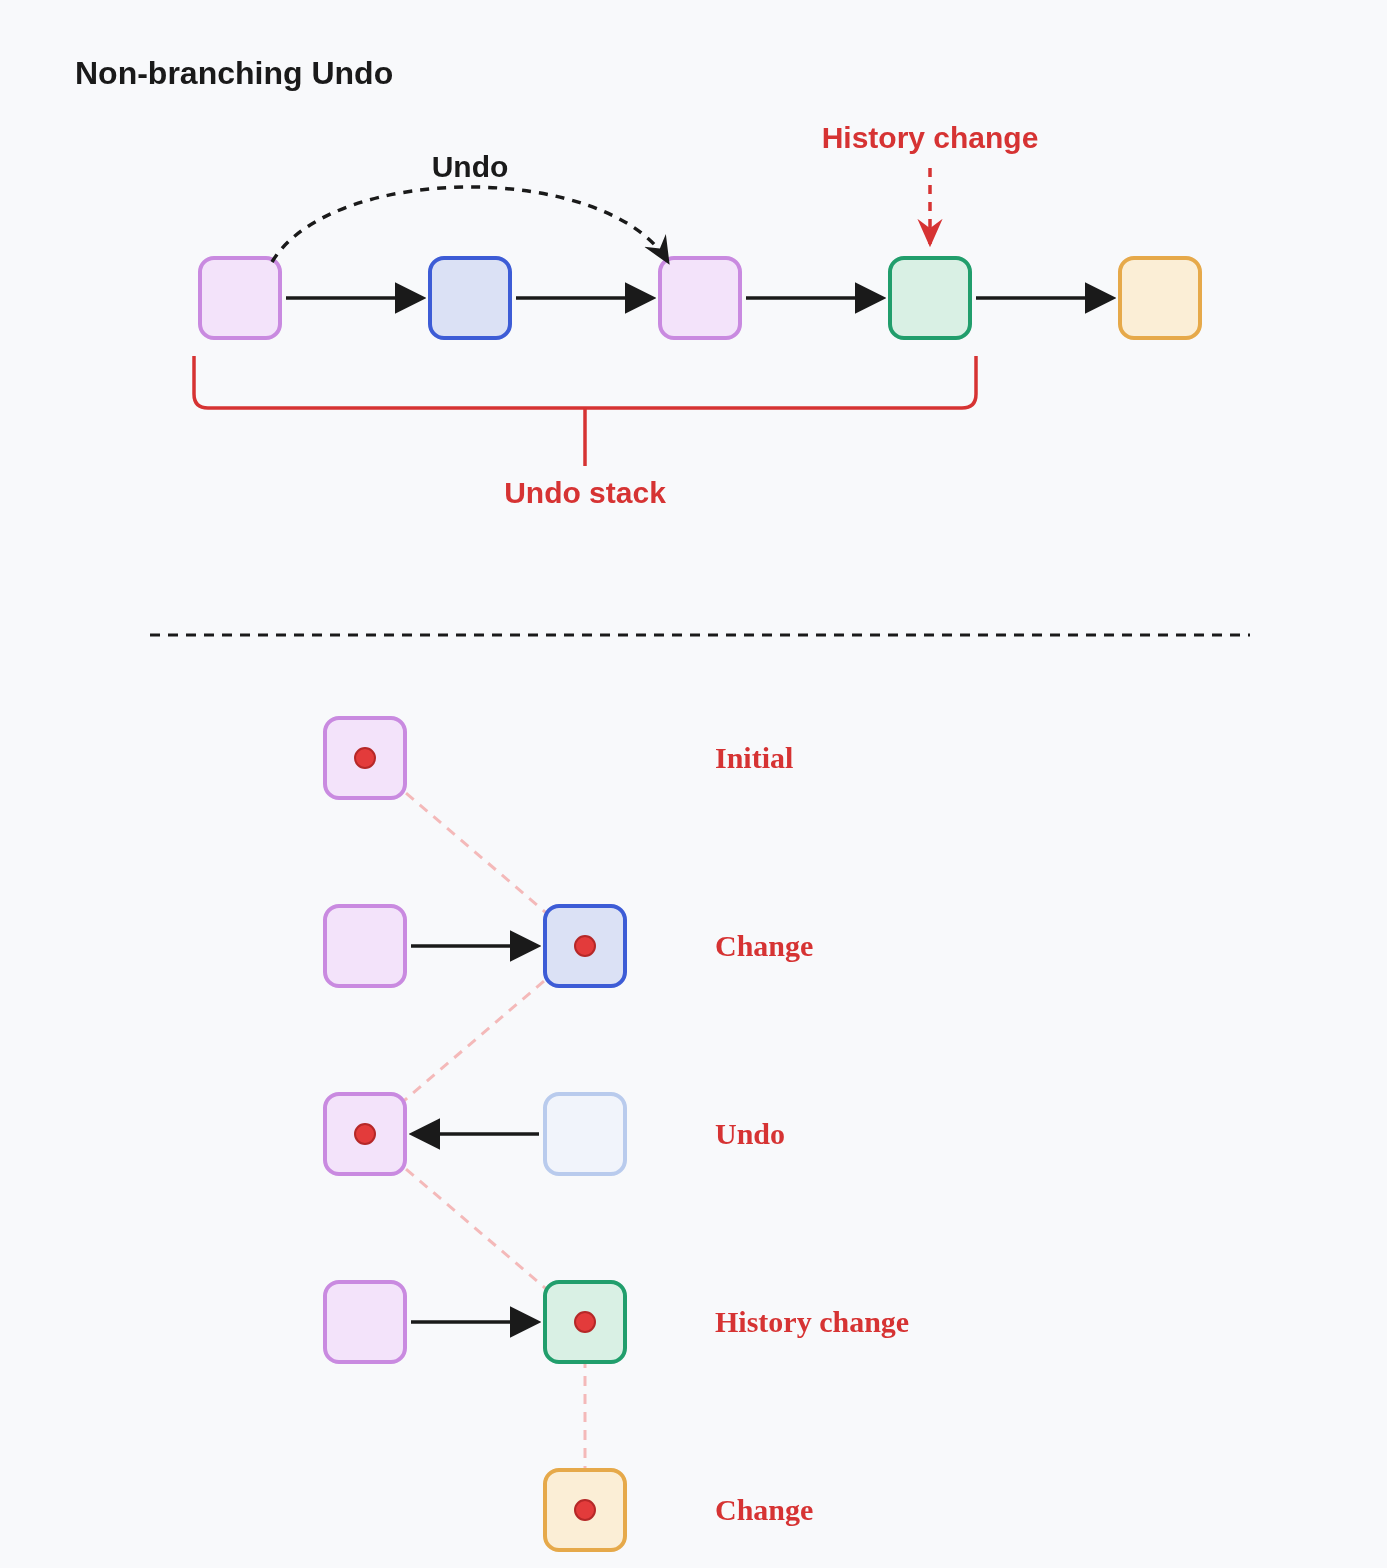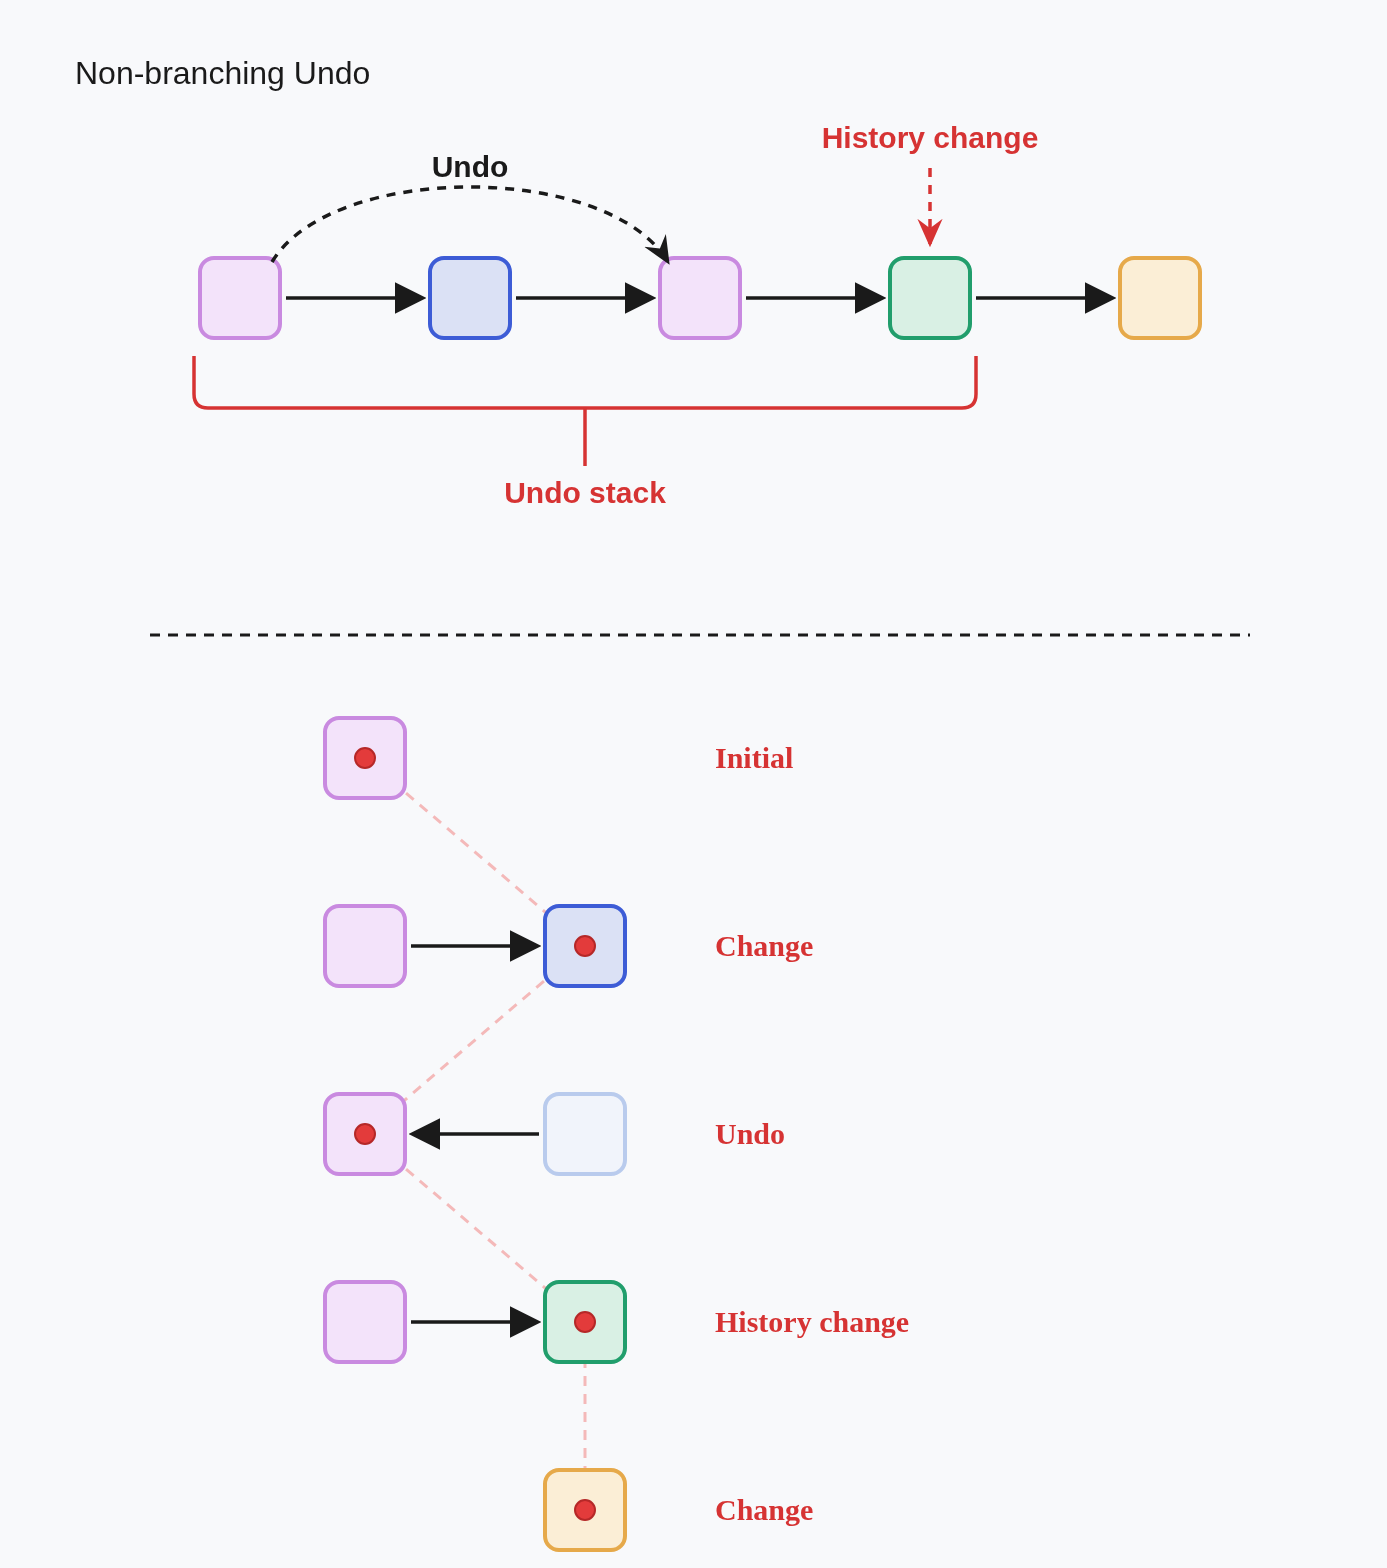--- a/index.html
+++ b/index.html
@@ -10,21 +10,21 @@
     background: #f8f9fb;
     font-family: "Comic Sans MS", "Comic Sans", "Segoe Script", cursive, sans-serif;
     overflow: hidden;
   }
   svg { display: block; }
   .title {
     position: absolute;
     left: 75px;
     top: 55px;
     font-size: 32px;
-    font-weight: normal;
+    font-weight: bold;
     color: #1a1a1a;
   }
   .label {
     font-family: "Comic Sans MS", "Comic Sans", "Segoe Script", cursive, sans-serif;
     font-weight: bold;
   }
   .red { fill: #d63333; }
   .black { fill: #1a1a1a; }
 </style>
 </head>

